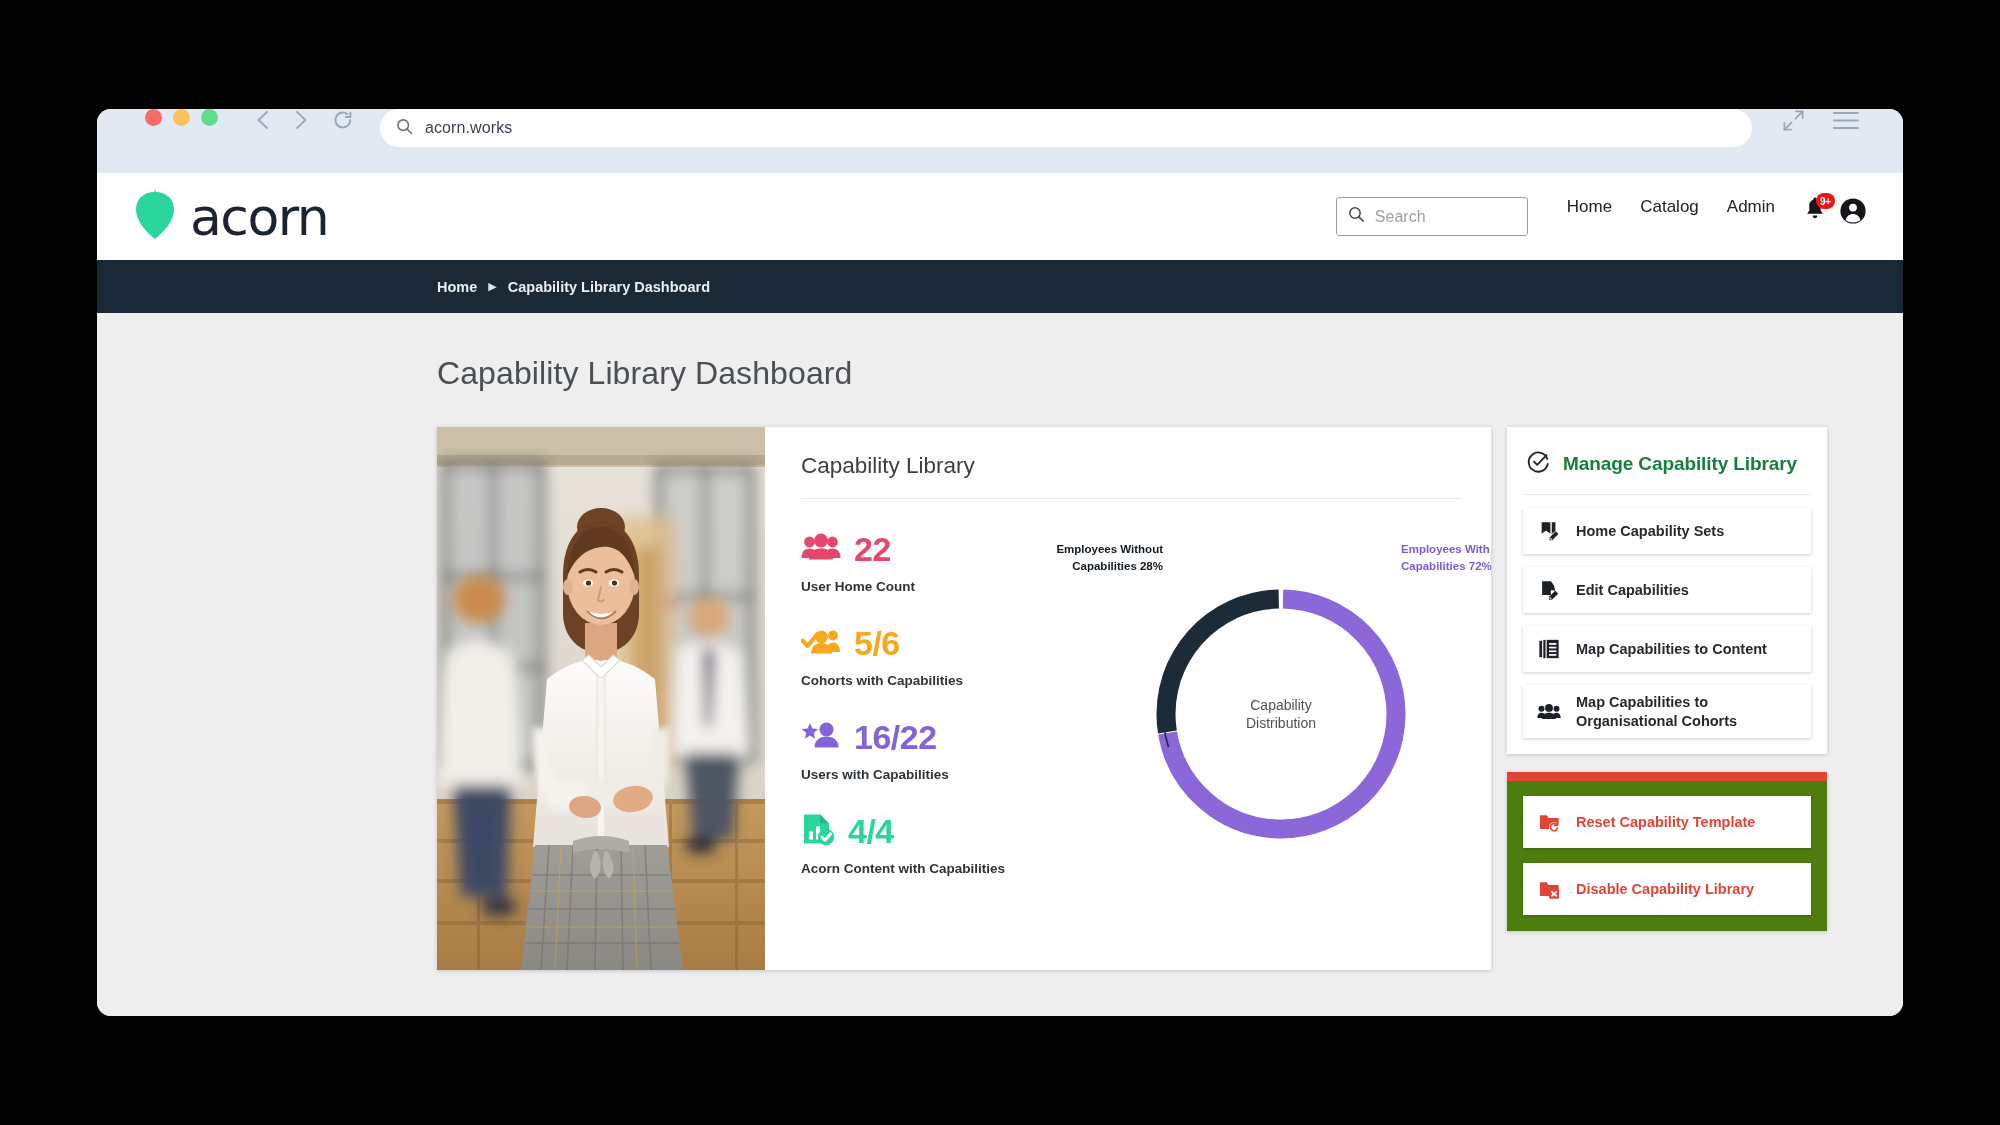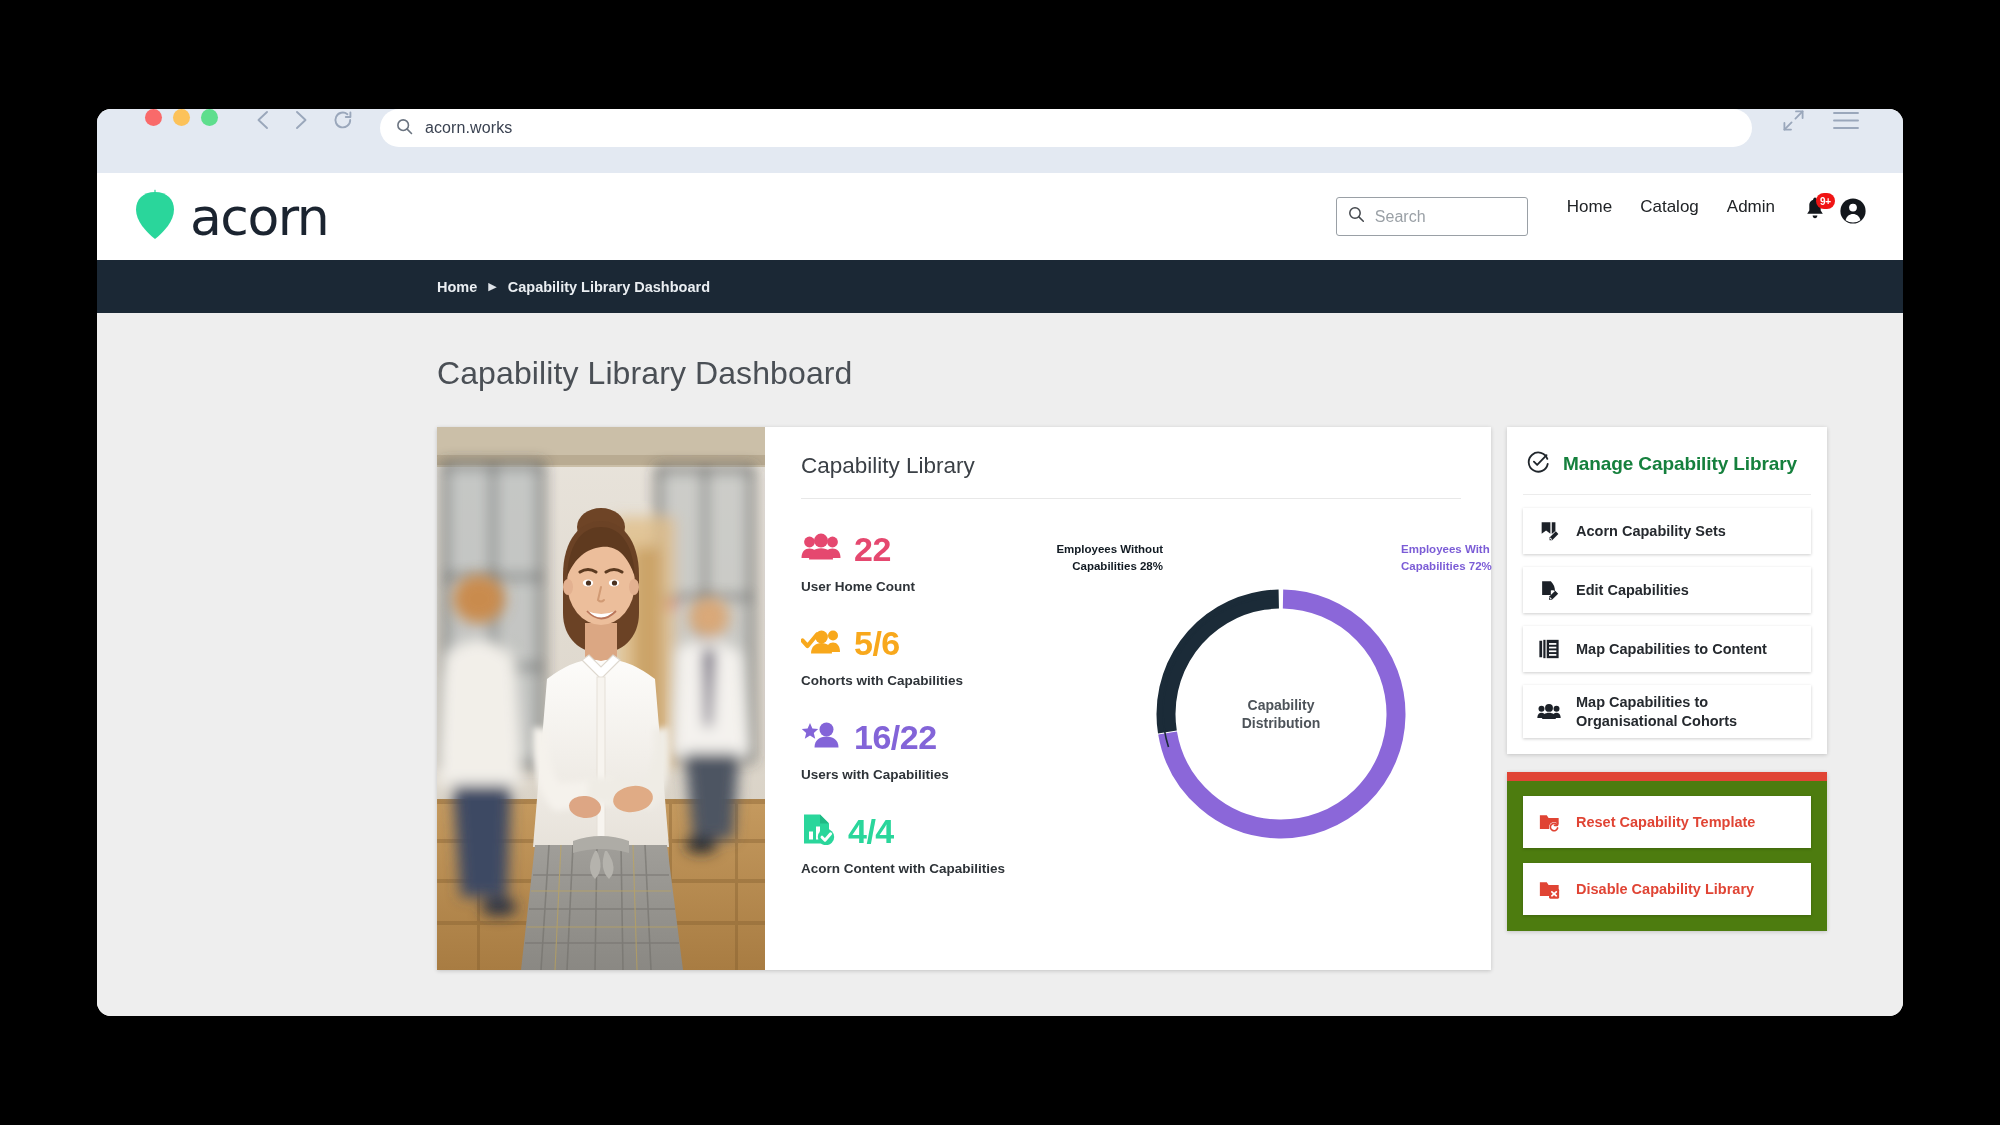--- a/index.html
+++ b/index.html
@@ -225,21 +225,20 @@
     position: absolute;
     left: 45px; top: 38px;
     width: 270px; height: 270px;
     display: flex; flex-direction: column;
     align-items: center; justify-content: center;
     font-size: 14px;
     color: #4d5359;
     line-height: 1.32;
     text-align: left;
     pointer-events: none;
-    font-weight: bold;
   }
   .donut-label {
     position: absolute;
     font-size: 11.5px;
     font-weight: bold;
     line-height: 1.45;
   }
   #label-without {
     right: 298px; top: 0px;
     text-align: right;
@@ -672,21 +671,21 @@
 
           <div class="action-btn">
             <span class="action-icon">
               <svg width="22" height="22" viewBox="0 0 24 24">
                 <path d="M4 2.5 L13.5 2.5 L13.5 15 L8.8 11.4 L4 15 Z" fill="#1c2128"></path>
                 <path d="M15 2.5 L19 2.5 L19 12 L15 15.4 Z" fill="#1c2128"></path>
                 <path d="M19.4 12.4 L22.2 15.2 L15.4 22 L12.6 22 L12.6 19.2 Z" fill="#1c2128"></path>
                 <path d="M13.2 19.6 L15 21.4" stroke="#ffffff" stroke-width="1.1"></path>
               </svg>
             </span>
-            <span class="action-label">Acorn Capability Sets</span>
+            <span class="action-label">Home Capability Sets</span>
           </div>
 
           <div class="action-btn">
             <span class="action-icon">
               <svg width="22" height="22" viewBox="0 0 24 24">
                 <path d="M4.5 2.5 L14 2.5 C17.5 6 18.5 9.5 18.5 13 C18.5 13 16.5 11.5 14 12.5 L14 17.5 L4.5 17.5 Z" fill="#1c2128"></path>
                 <path d="M18.8 12.8 L22 16 L15.2 22.6 L12 22.6 L12 19.4 Z" fill="#1c2128"></path>
                 <path d="M12.6 20 L14.6 22" stroke="#ffffff" stroke-width="1.1"></path>
               </svg>
             </span>

